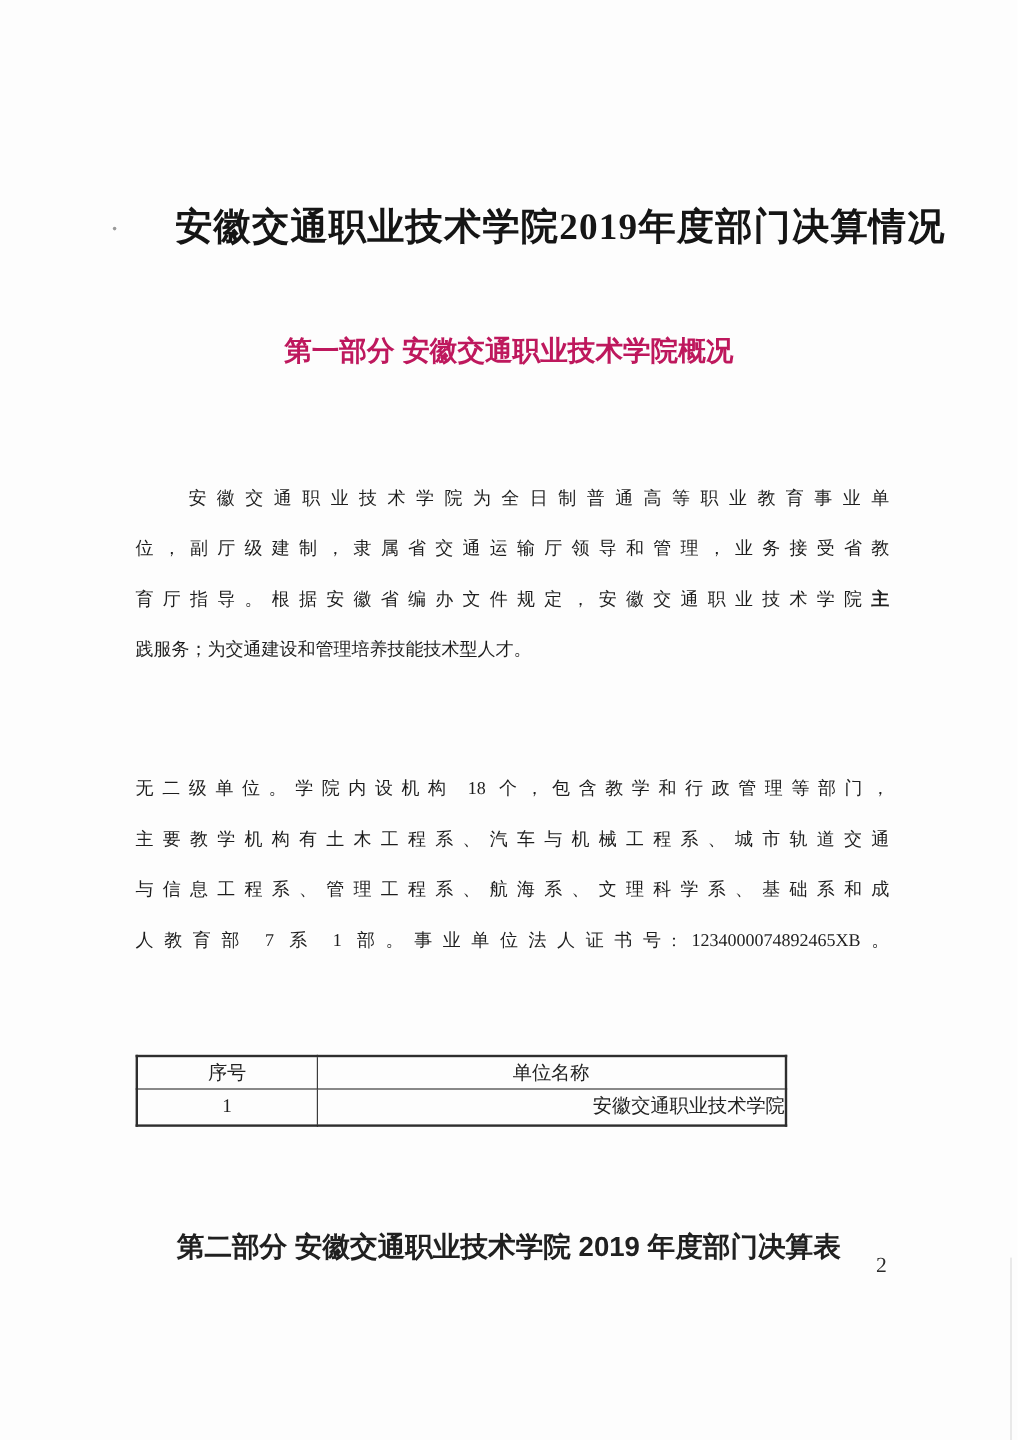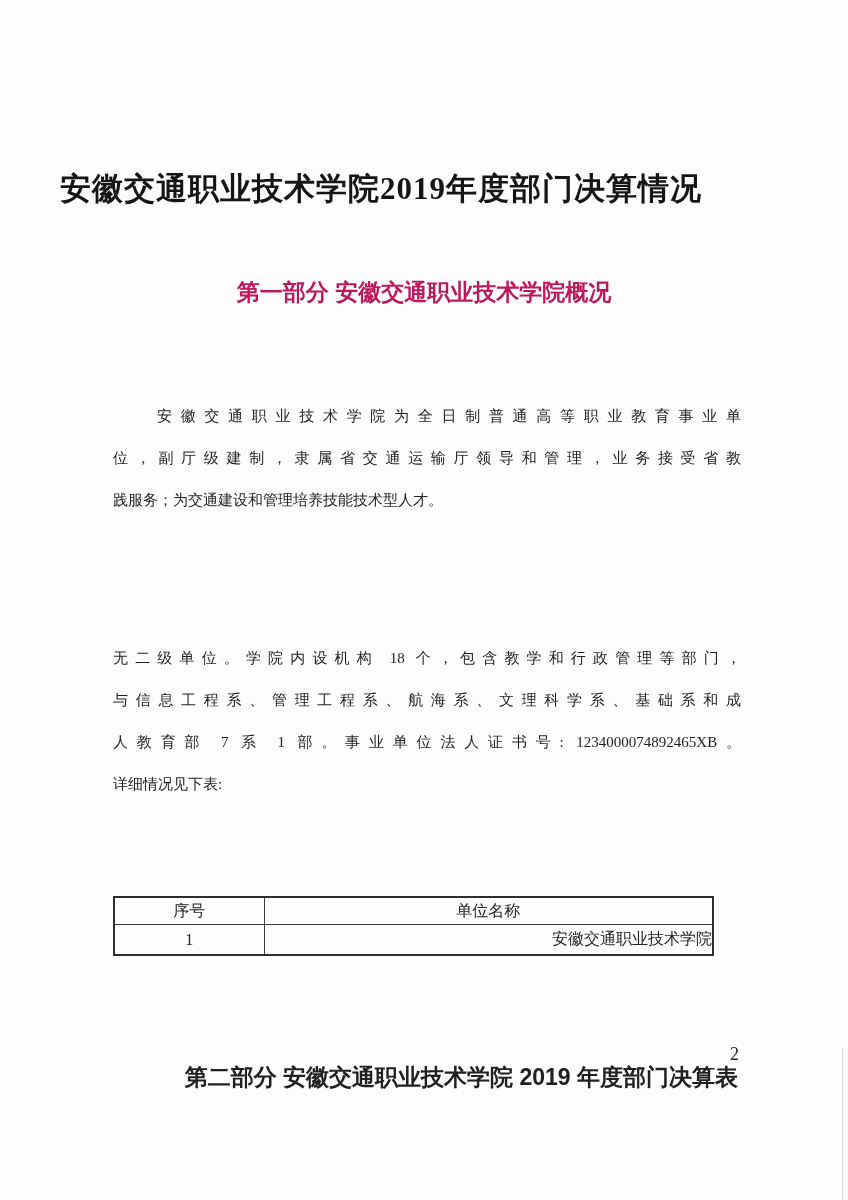--- a/index.html
+++ b/index.html
@@ -15,21 +15,21 @@
     color: #1e1e1e;
   }
 
   
   .doc-title {
     position: absolute;
     top: 166px;
     left: 60px;
     width: 728px;
     margin: 0;
-    text-align: left;
+    text-align: right;
     font-family: "Liberation Serif", serif;
     font-size: 31px;
     font-weight: 700;
     letter-spacing: 1px;
     color: #151515;
     line-height: 46px;
   }
 
   
   .part-heading {
@@ -80,53 +80,51 @@
     text-justify: distribute;
   }
   .body-line.indent { padding-left: 44px; }
   .body-line .bold { font-weight: 700; }
 
   
   .units-table {
     position: absolute;
     left: 113px;
     top: 879px;
-    width: 601px;
+    width: 543px;
     border-collapse: collapse;
     font-family: "Liberation Serif", serif;
     font-size: 16px;
     color: #222;
     table-layout: fixed;
-    margin-top: 17px;
   }
   .units-table th, .units-table td {
     border: 1.6px solid #3c3c3c;
     font-weight: 400;
     padding: 0;
   }
   .units-table { border: 2px solid #2e2e2e; }
   .units-table th { height: 26px; text-align: center; }
   .units-table td { height: 29px; }
   .units-table .col-index { width: 150px; }
   .units-table td.cell-index { text-align: center; }
   .units-table td.cell-name { text-align: right; padding-left: 12px; }
 
   
   .part2-heading {
     position: absolute;
     top: 1024px;
     left: 110px;
     width: 628px;
-    text-align: right;
+    text-align: center;
     font-family: "Liberation Sans", sans-serif;
     font-weight: 600;
     font-size: 23px;
     color: #202020;
     line-height: 30px;
-    margin-top: 38px;
   }
 
   
   .page-number {
     position: absolute;
     top: 1044px;
     left: 730px;
     font-family: "Liberation Serif", serif;
     font-size: 18px;
     color: #2a2a2a;
@@ -159,29 +157,30 @@
   <div class="speck"></div>
 
   <h1 class="doc-title">安徽交通职业技术学院2019年度部门决算情况</h1>
 
   <div class="part-heading part1-pos">第一部分 安徽交通职业技术学院概况</div>
 
 
   <div class="paragraph p1-pos">
       <div class="body-line fill indent"><span>安徽交通职业技术学院为全日制普通高等职业教育事业单</span></div>
       <div class="body-line fill"><span>位，副厅级建制，隶属省交通运输厅领导和管理，业务接受省教</span></div>
+      <div class="body-line fill"><span>育厅指导。根据安徽省编办文件规定，安徽交通职业技术学院</span><span class="bold">主</span></div>
       <div class="body-line"><span>践服务；为交通建设和管理培养技能技术型人才。</span></div>
     </div>
 
 
   <div class="paragraph p2-pos">
       <div class="body-line fill"><span>无二级单位。学院内设机构 18 个，包含教学和行政管理等部门，</span></div>
+      <div class="body-line fill"><span>主要教学机构有土木工程系、汽车与机械工程系、城市轨道交通</span></div>
       <div class="body-line fill"><span>与信息工程系、管理工程系、航海系、文理科学系、基础系和成</span></div>
       <div class="body-line fill"><span>人教育部 7 系 1 部。事业单位法人证书号: 1234000074892465XB。</span></div>
-      <div class="body-line"><span>详细情况见下表:</span></div>
     </div>
 
   <table class="units-table">
     <colgroup>
       <col class="col-index">
       <col class="col-name">
     </colgroup>
     <thead>
       <tr>
         <th>序号</th>

